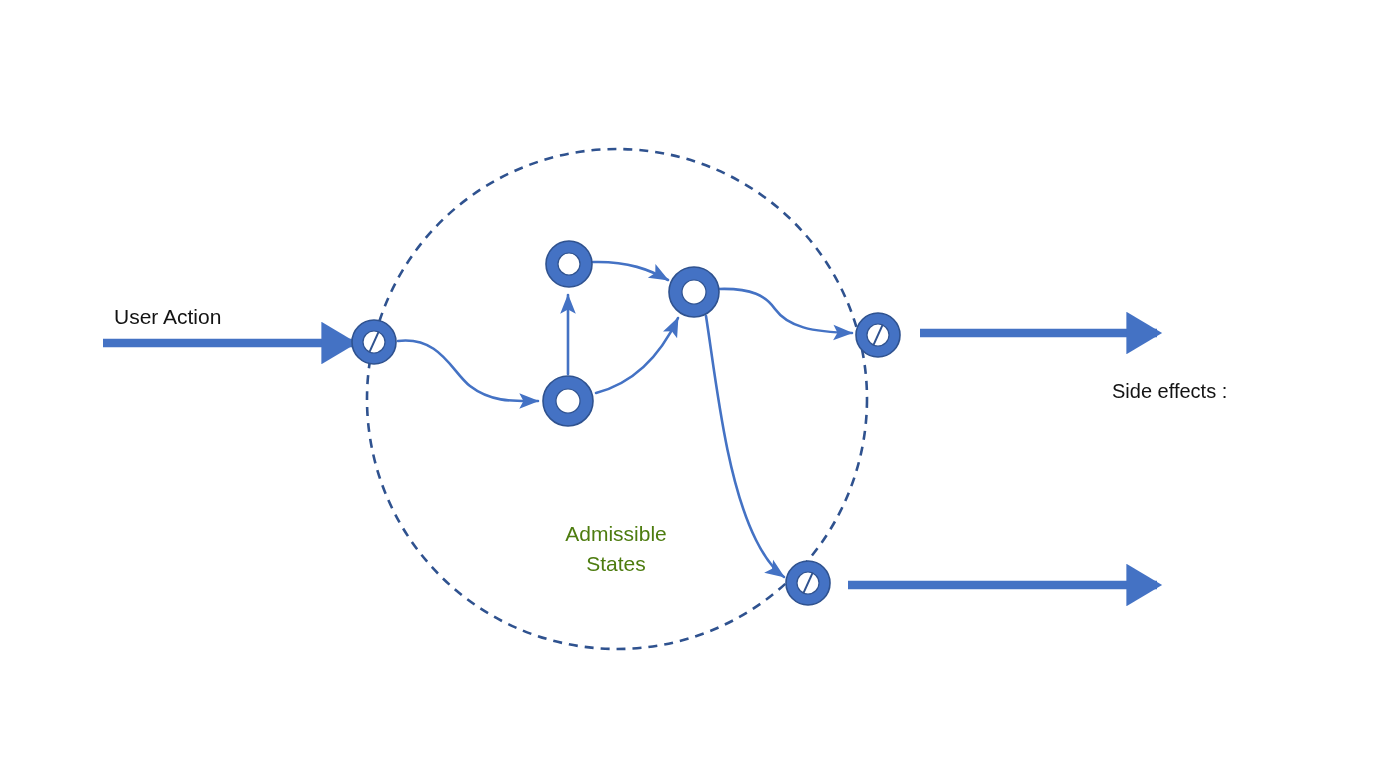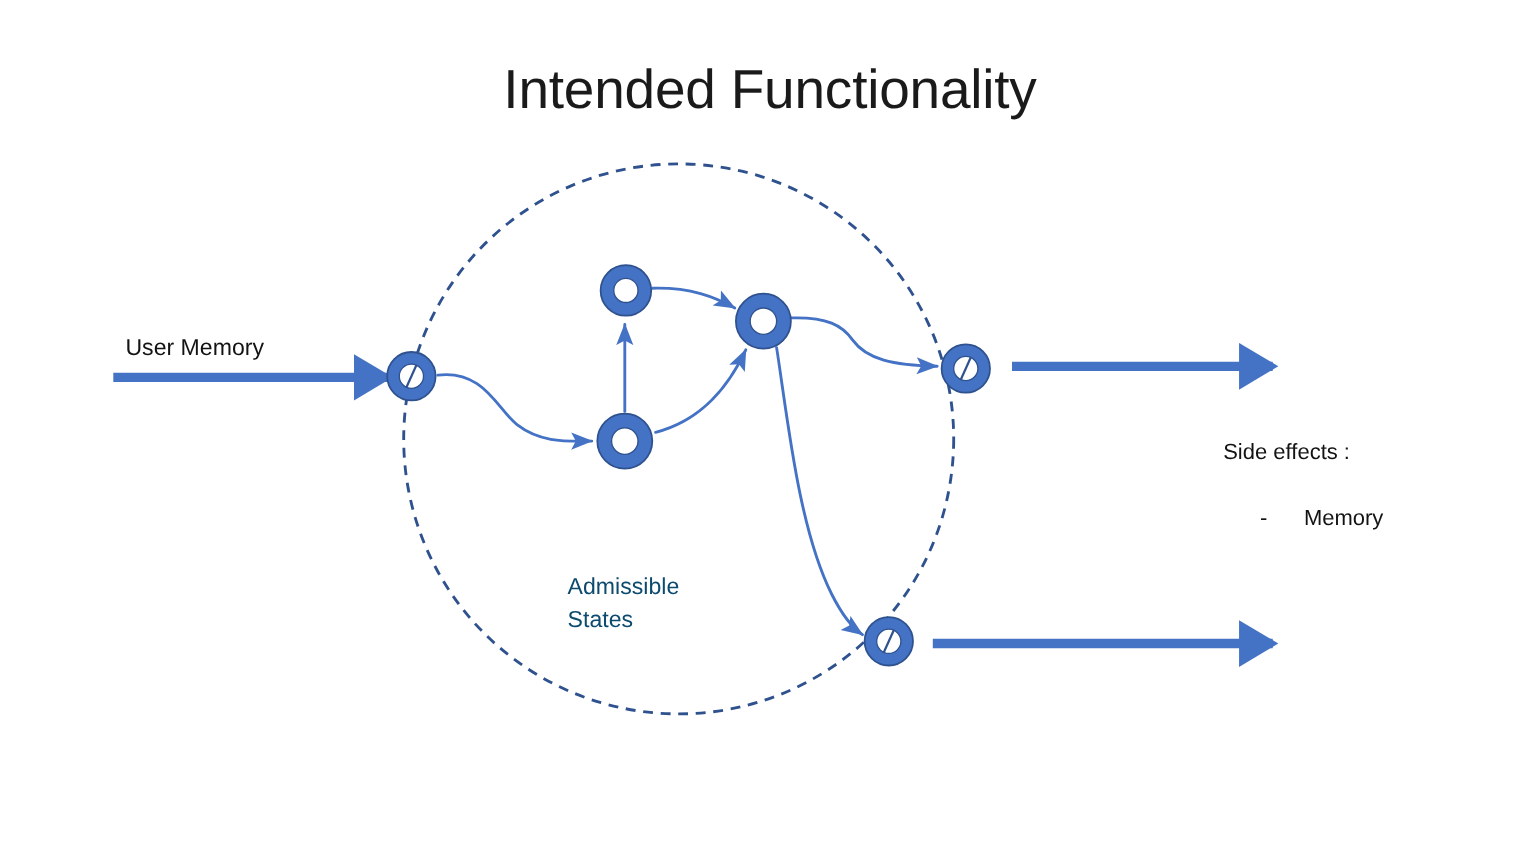--- a/index.html
+++ b/index.html
@@ -43,29 +43,29 @@
   #user-action-label {
     left: 114px;
     top: 305px;
     font-size: 21px;
     color: #131313;
   }
   #admissible-states-label {
     left: 516px;
     top: 519px;
     width: 200px;
-    text-align: left;
+    text-align: center;
     font-size: 21px;
     line-height: 30px;
-    color: #0c4a6e;
+    color: #4d7c0f;
   }
   #side-effects-block {
     position: absolute;
     left: 1112px;
-    top: 396px;
+    top: 376px;
     font-size: 20px;
     line-height: 30px;
     color: #131313;
   }
   #side-effects-block .se-title {
     display: block;
     white-space: pre;
   }
   #side-effects-block .se-row {
     display: block;
@@ -131,27 +131,23 @@
           <line x1="873.2975" y1="345.45" x2="882.7025" y2="324.55" stroke="#2F528F" stroke-width="2" stroke-linecap="butt"></line>
         </g>
         <g>
           <circle cx="808" cy="583" r="22" fill="#4472C4" stroke="#2F528F" stroke-width="1.6"></circle>
           <circle cx="808" cy="583" r="11" fill="#FFFFFF" stroke="#2F528F" stroke-width="1.2"></circle>
           <line x1="803.2975" y1="593.45" x2="812.7025" y2="572.55" stroke="#2F528F" stroke-width="2" stroke-linecap="butt"></line>
         </g>
       </g>
   </svg>
 
-  <div class="txt" id="page-title">Intended Functionality</div>
 
-  <div class="txt" id="user-action-label">User Memory</div>
+  <div class="txt" id="user-action-label">User Action</div>
 
   <div class="txt" id="admissible-states-label"><span>Admissible</span>
 <span>States</span></div>
 
   <div id="side-effects-block">
     <span class="se-title">Side effects :</span>
-    <span class="se-row">
-      <span class="se-dash">-</span><span>Memory</span>
-    </span>
   </div>
 
 </div>
 
 </body></html>

